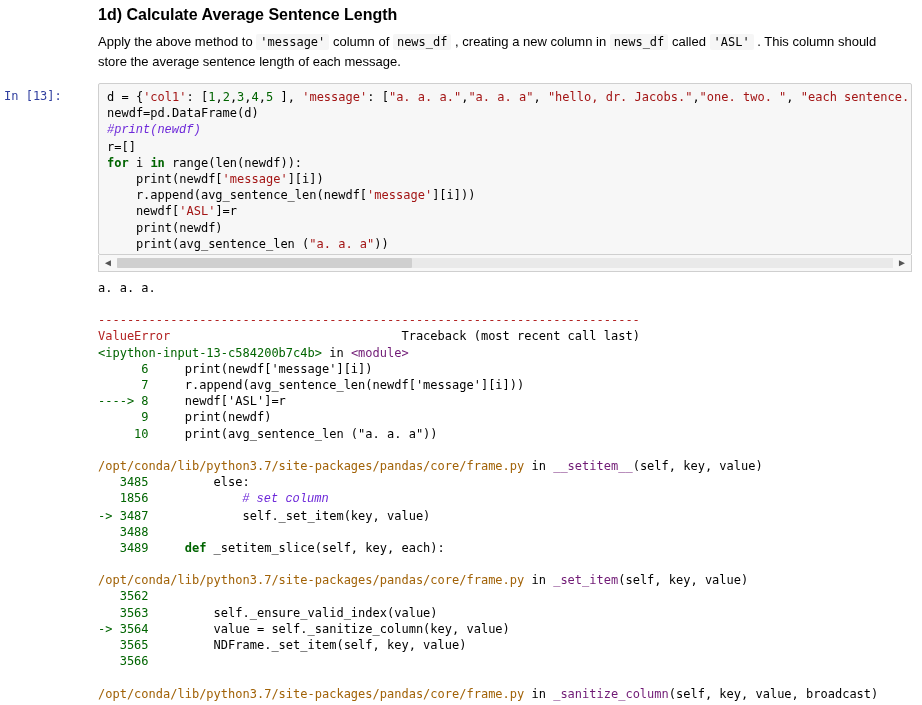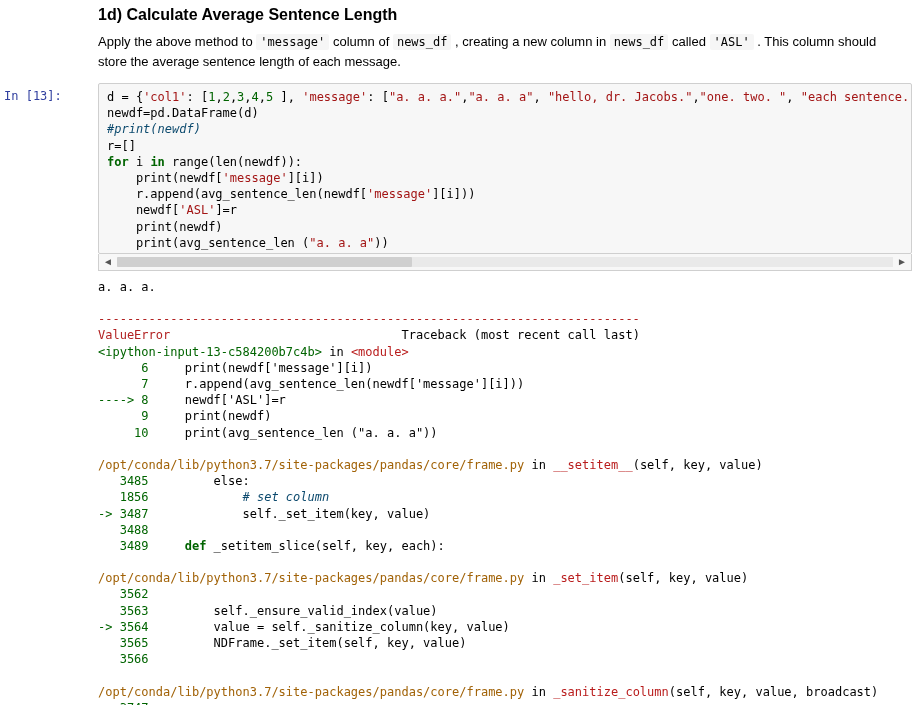--- a/index.html
+++ b/index.html
@@ -99,23 +99,23 @@
     margin: 4px 10px 0 98px;
     font-family: monospace;
     font-size: 12px;
     line-height: 1.35;
     white-space: pre;
   }
   
   .c-str  { color: #a31515; }       
   .c-num  { color: #006400; }       
   .c-kw   { color: #006400; font-weight: bold; margin-top: 20px; }
-  .c-cmt  { color: #0c4a6e; font-style: italic; }
+  .c-cmt  { color: #6d28d9; font-style: italic; font-family: Liberation Mono, monospace; }
   .c-red  { color: #B22222; }
-  .c-teal { color: #b91c1c; }
+  .c-teal { color: #701a75; }
   .c-blue { color: #a16207; }       
   .c-gr   { color: #006400; }
   .arrow  { color: #006400; }
   .dash   { color: #B22222; }
 </style>
 </head>
 <body>
 
 <div class="notebook">
 

